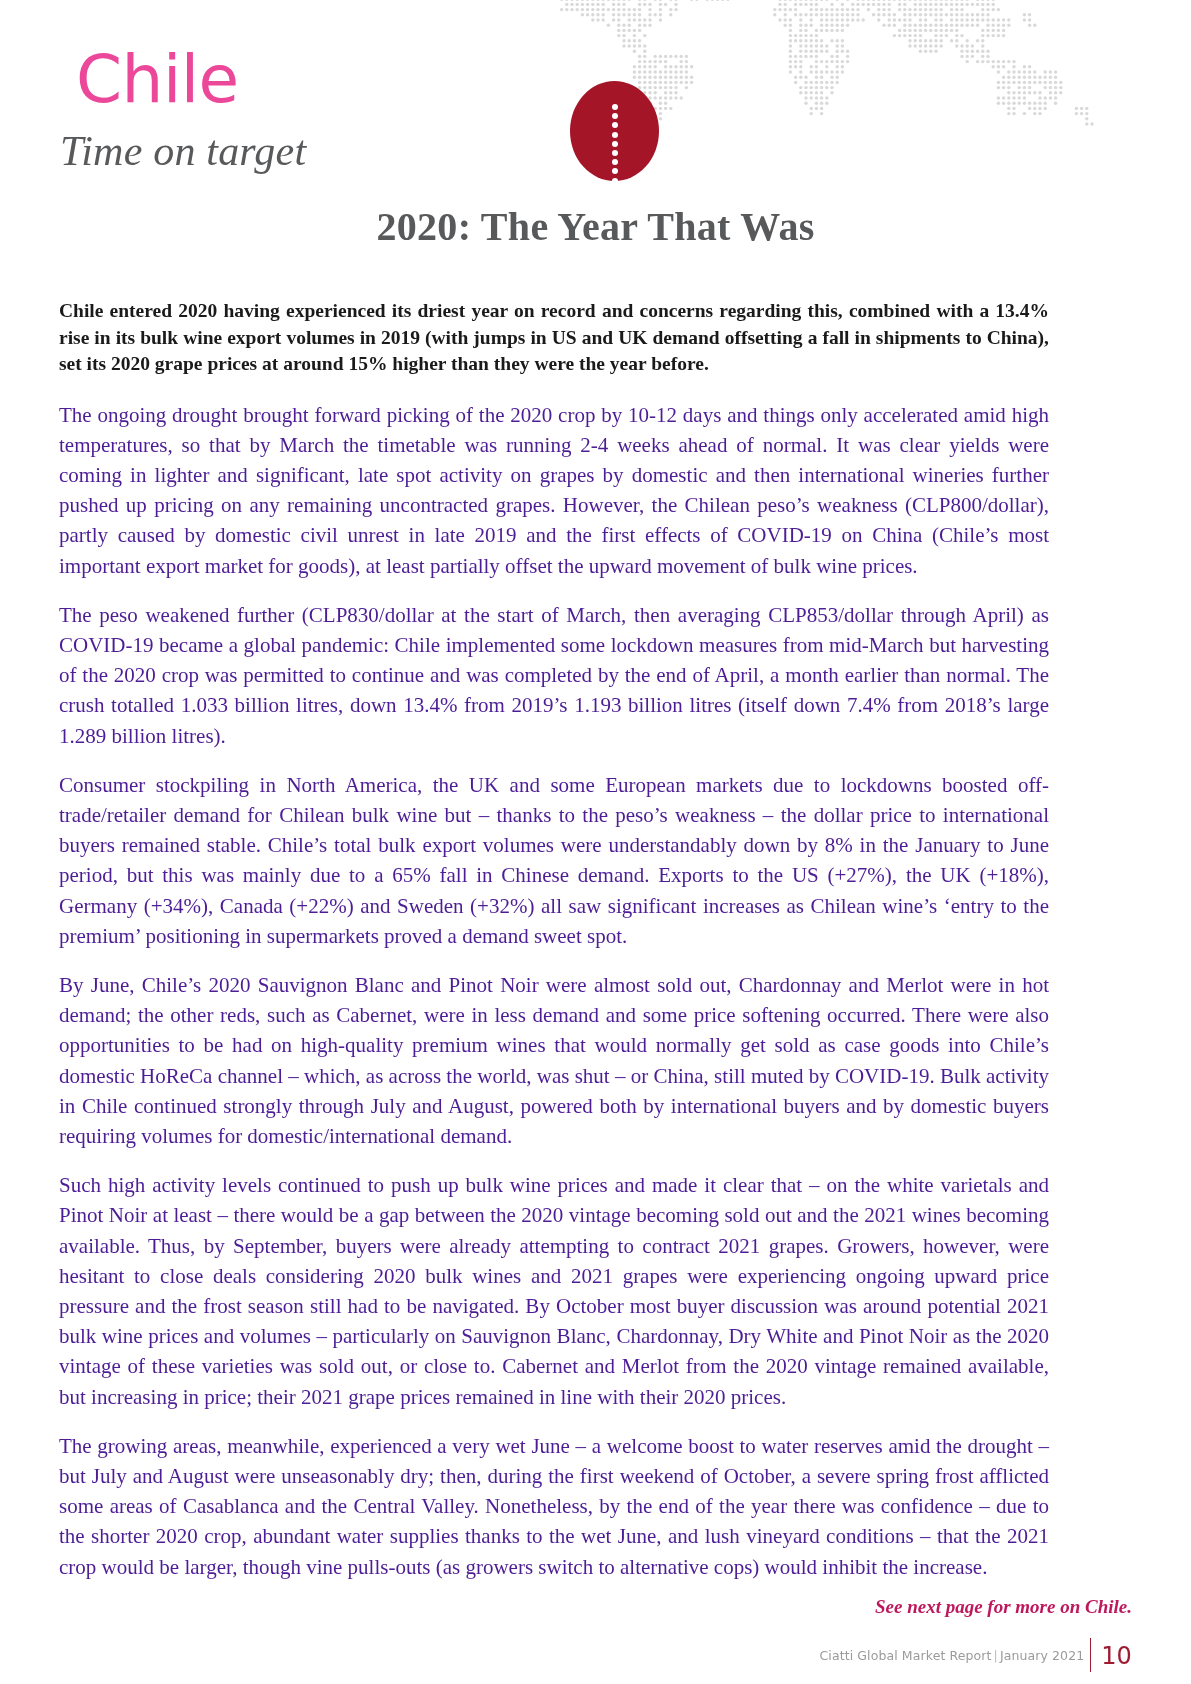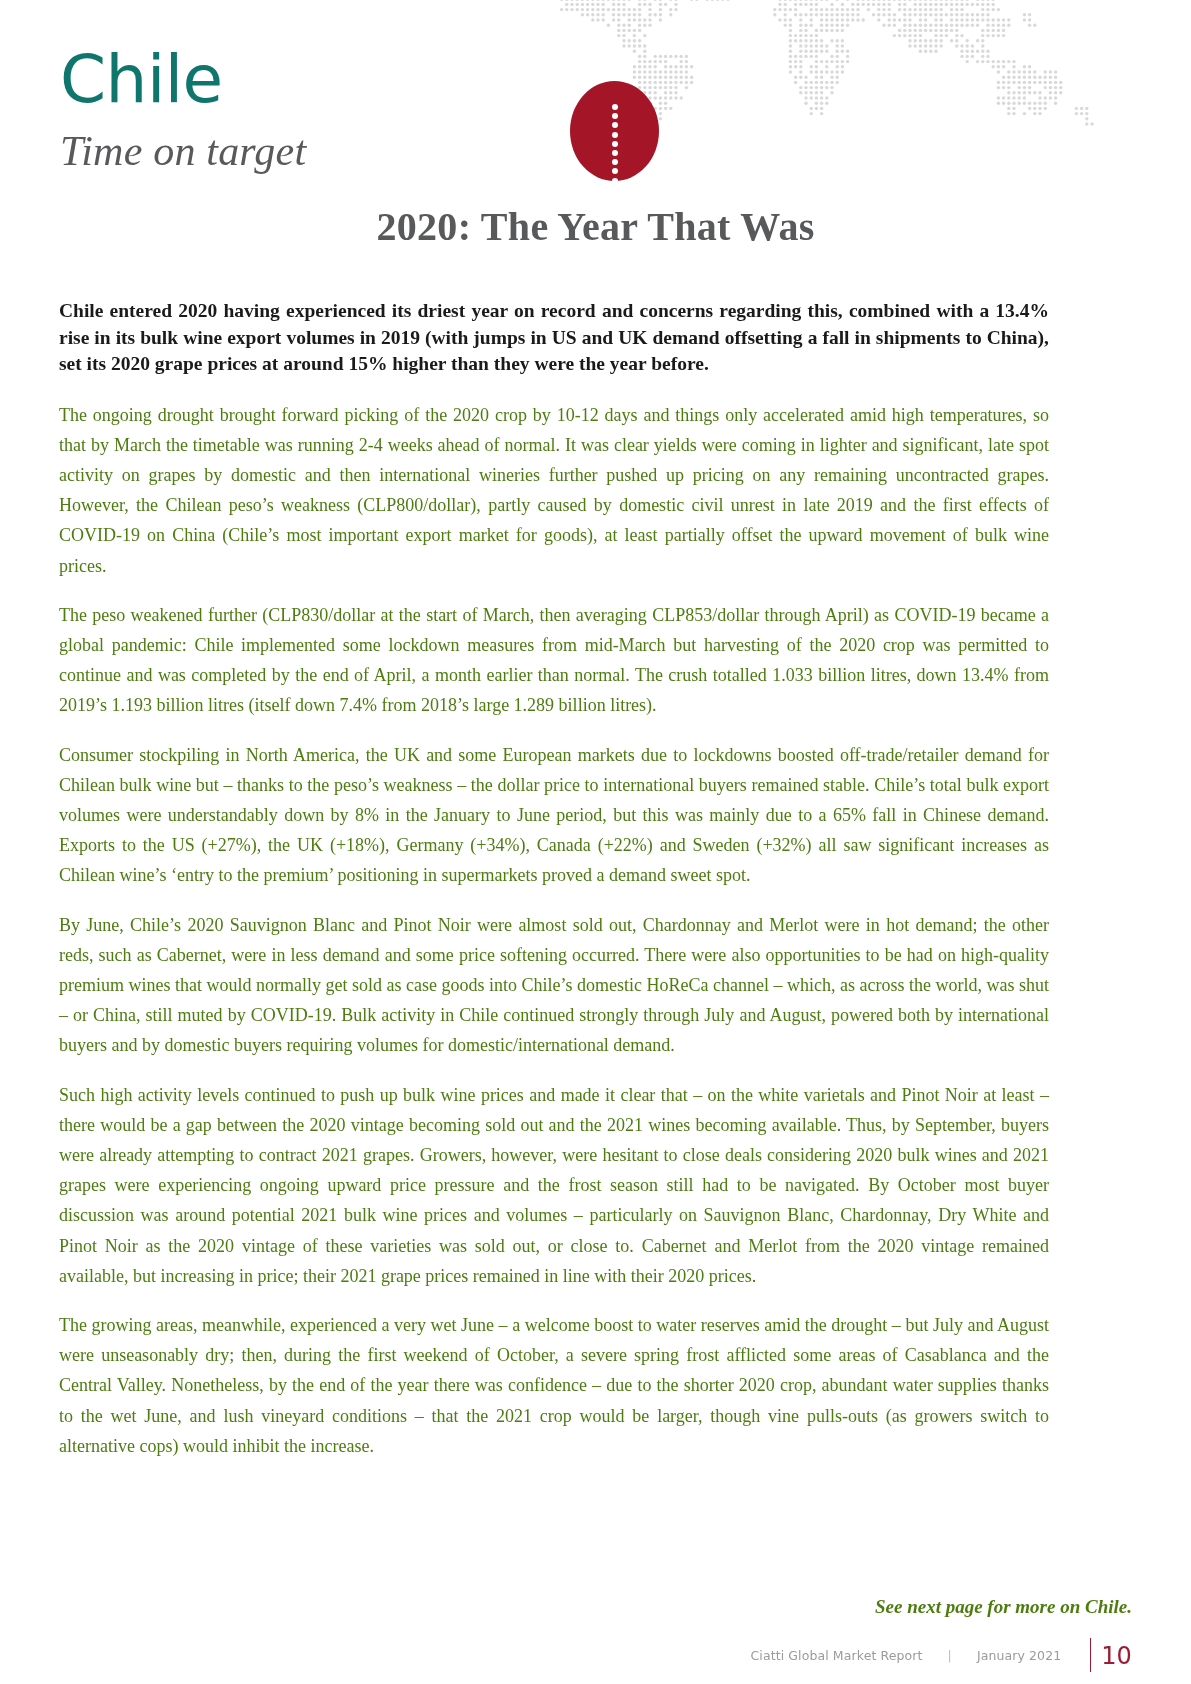--- a/index.html
+++ b/index.html
@@ -31,22 +31,23 @@
     position: absolute;
     top: 48px;
     left: 60px;
     width: 480px;
   }
   .brand-country {
     font-family: "DejaVu Sans", sans-serif;
     font-weight: 400;
     font-size: 66px;
     line-height: 0.98;
-    color: #0f766e;
+    color: #ec4899;
     letter-spacing: -0.5px;
+    margin-left: 16px;
   }
   .brand-tagline {
     font-family: "Liberation Serif", serif;
     font-style: italic;
     font-size: 42px;
     line-height: 1.05;
     color: #58595b;
     margin-top: 16px;
     letter-spacing: 0.2px;
   }
@@ -109,47 +110,47 @@
     font-weight: 700;
     font-size: 19.5px;
     line-height: 26.5px;
     text-align: justify;
     color: #1a1a1a;
     margin: 0 0 22px 0;
   }
   .body-p {
     font-family: "Liberation Serif", serif;
     font-weight: 400;
-    font-size: 18px;
+    font-size: 21px;
     line-height: 30.2px;
     text-align: justify;
-    color: #4d7c0f;
+    color: #4c1d95;
     margin: 0 0 19px 0;
   }
   .body-p:last-of-type { margin-bottom: 0; }
 
   
   .see-next {
     position: absolute;
     right: 59px;
     top: 1596px;
     font-family: "Liberation Serif", serif;
     font-style: italic;
     font-weight: 700;
     font-size: 19px;
-    color: #4d7c0f;
+    color: #be185d;
     text-align: right;
   }
   .footer-line {
     position: absolute;
     right: 59px;
     top: 1638px;
     display: flex;
     align-items: center;
-    gap: 25px;
+    gap: 2px;
     font-family: "DejaVu Sans", sans-serif;
     font-size: 12.5px;
     color: #9b9b9b;
     letter-spacing: 0.1px;
   }
   .footer-sep {
     color: #bdbdbd;
   }
   .page-rule {
     display: inline-block;

